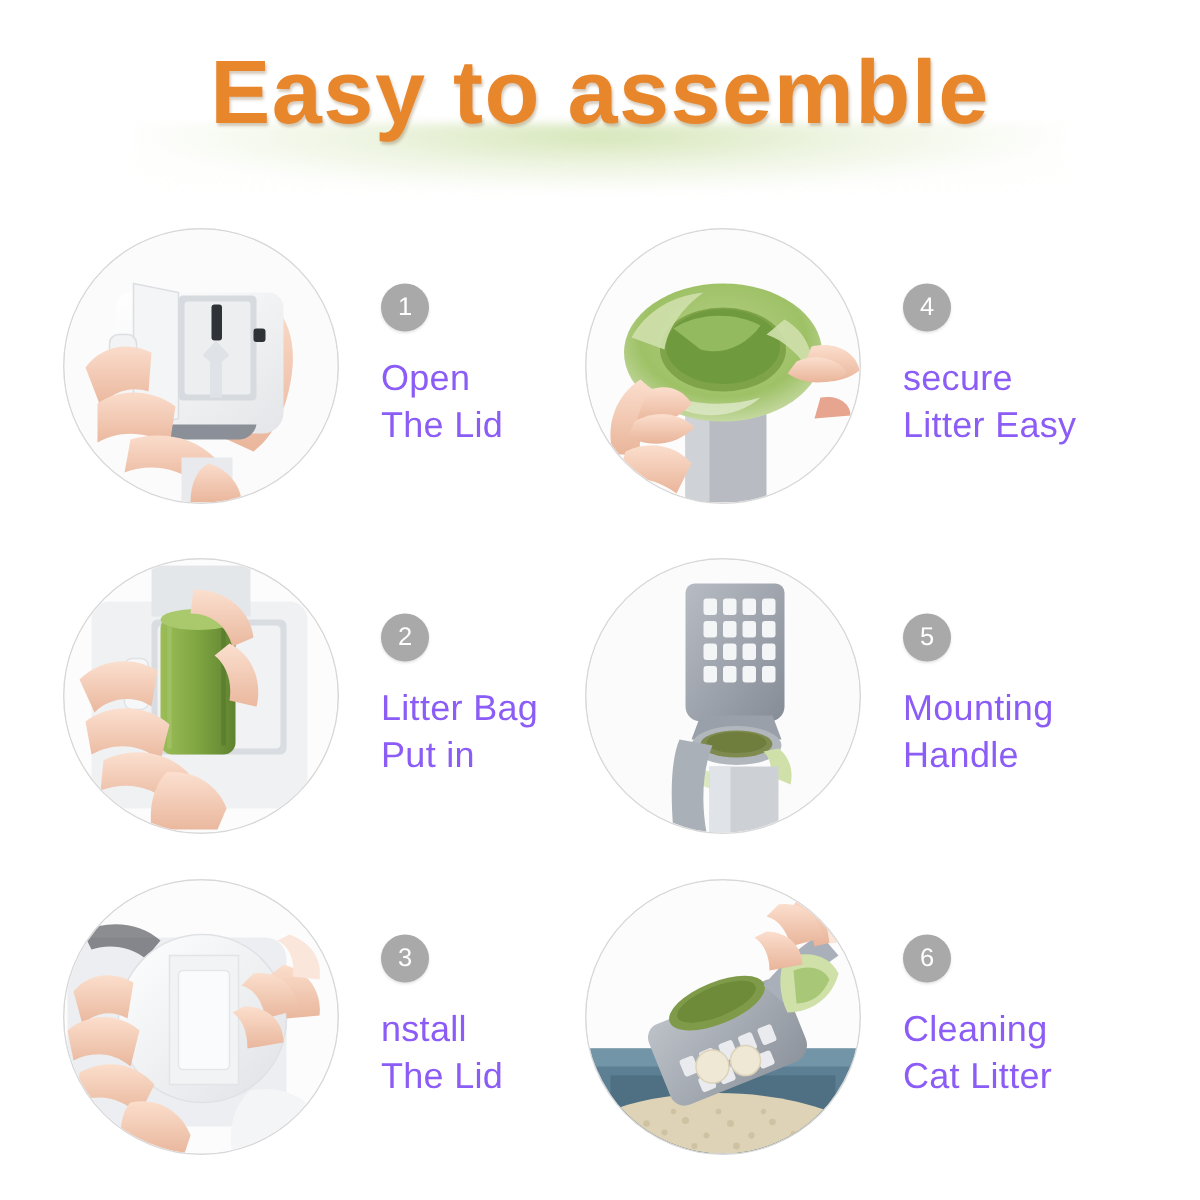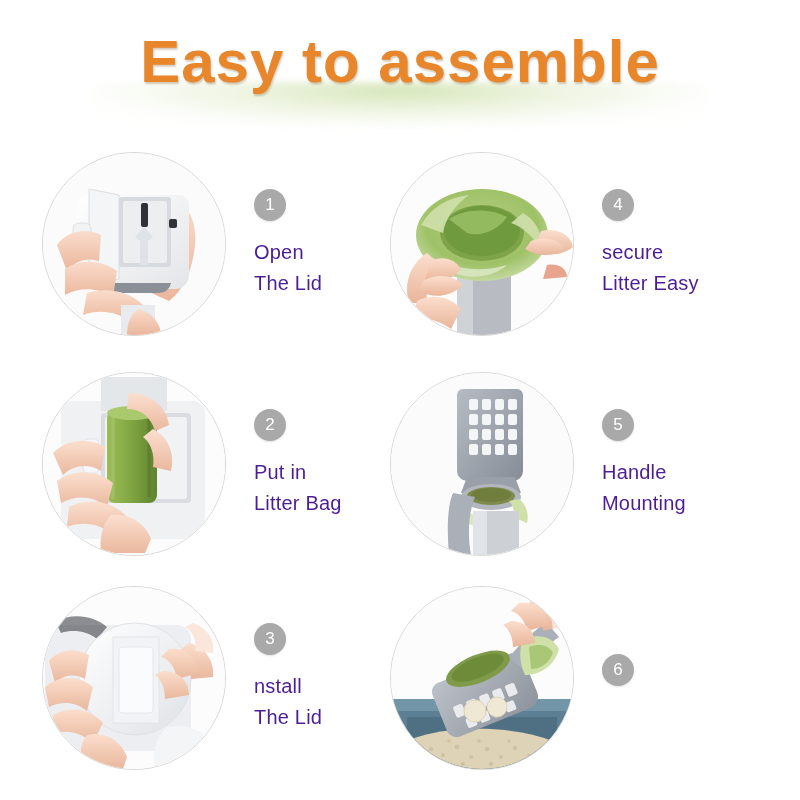--- a/index.html
+++ b/index.html
@@ -99,22 +99,22 @@
     background: #a9a9a9;
     color: #ffffff;
     font-size: 17px;
     line-height: 32px;
     text-align: center;
     font-weight: normal;
     box-shadow: 0 1px 2px rgba(0,0,0,0.12);
     margin-bottom: 16px;
   }
   .label-line {
-    font-size: 20px;
-    color: #4c1d95;
+    font-size: 24px;
+    color: #8b5cf6;
     line-height: 31px;
     letter-spacing: 0.2px;
   }
 </style>
 </head>
 <body>
 
 <div class="title-block">
   <div class="title-glow"></div>
   <span class="title-text">Easy to assemble</span>
@@ -243,22 +243,22 @@
         <path d="M110 56 c16 8 22 26 18 42 l-18 -4 c2 -12 -2 -24 -10 -30z" fill="url(#skinB)"></path>
 
         <path d="M10 80 c14 -14 36 -16 52 -6 l-4 24 c-12 -8 -28 -6 -38 4z" fill="url(#skinB)"></path>
         <path d="M14 108 c16 -12 40 -12 56 2 l-6 24 c-14 -12 -32 -12 -46 -4z" fill="url(#skinB)"></path>
         <path d="M26 134 c20 -10 44 -6 58 10 l-12 20 c-14 -14 -32 -16 -48 -10z" fill="url(#skinB)"></path>
         <path d="M68 142 c18 -2 34 8 40 24 l-6 14 h-44 c-2 -16 2 -30 10 -38z" fill="url(#skinB)"></path>
       </svg>
     </div>
     <div class="caption">
       <div class="badge">2</div>
+      <div class="label-line">Litter Bag</div>
       <div class="label-line">Put in</div>
-      <div class="label-line">Litter Bag</div>
     </div>
   </div>
 
   <div class="step col-right row-2">
     <div class="photo">
       <svg viewBox="0 0 182 182" xmlns="http://www.w3.org/2000/svg">
         <defs>
           <linearGradient id="grayE" x1="0" y1="0" x2="1" y2="1">
             <stop offset="0%" stop-color="#b7bcc4"></stop>
               <stop offset="100%" stop-color="#868c96"></stop>
@@ -297,22 +297,22 @@
         <path d="M78 140 c14 6 34 6 48 0 l2 12 c-18 6 -36 6 -52 -2z" fill="#dbe8bf"></path>
 
         <path d="M62 120 c-6 14 -6 38 -4 62 h22 c-4 -22 -2 -44 4 -58z" fill="#aab0b8"></path>
 
         <rect x="82" y="138" width="46" height="44" fill="#cdd1d6"></rect>
         <rect x="82" y="138" width="14" height="44" fill="#e0e3e7"></rect>
       </svg>
     </div>
     <div class="caption">
       <div class="badge">5</div>
+      <div class="label-line">Mounting</div>
       <div class="label-line">Handle</div>
-      <div class="label-line">Mounting</div>
     </div>
   </div>
 
   <div class="step col-left row-3">
     <div class="photo">
       <svg viewBox="0 0 182 182" xmlns="http://www.w3.org/2000/svg">
         <defs>
           <linearGradient id="skinC" x1="0" y1="0" x2="0" y2="1">
             <stop offset="0%" stop-color="#fbdecc"></stop>
               <stop offset="100%" stop-color="#e9b79d"></stop>
@@ -420,16 +420,18 @@
         <path d="M138 60 c10 -4 20 -2 24 6 c-4 10 -12 16 -22 16z" fill="#a9c877"></path>
 
         <path d="M144 8 c18 2 30 14 32 30 l-24 6 c-2 -12 -8 -20 -18 -22z" fill="url(#skinF)"></path>
         <path d="M128 16 c16 -2 28 8 30 22 l-22 6 c-2 -10 -8 -18 -16 -20z" fill="url(#skinF)"></path>
         <path d="M120 34 c14 0 24 10 24 22 l-22 4 c0 -10 -4 -18 -10 -22z" fill="url(#skinF)"></path>
         <path d="M156 0 h26 v40 l-20 2 c-2 -16 -6 -30 -6 -42z" fill="#fae5d8"></path>
       </svg>
     </div>
     <div class="caption">
       <div class="badge">6</div>
+      <div class="label-line">Cleaning</div>
+      <div class="label-line">Cat Litter</div>
     </div>
   </div>
 
 </div>
 
 </body></html>

